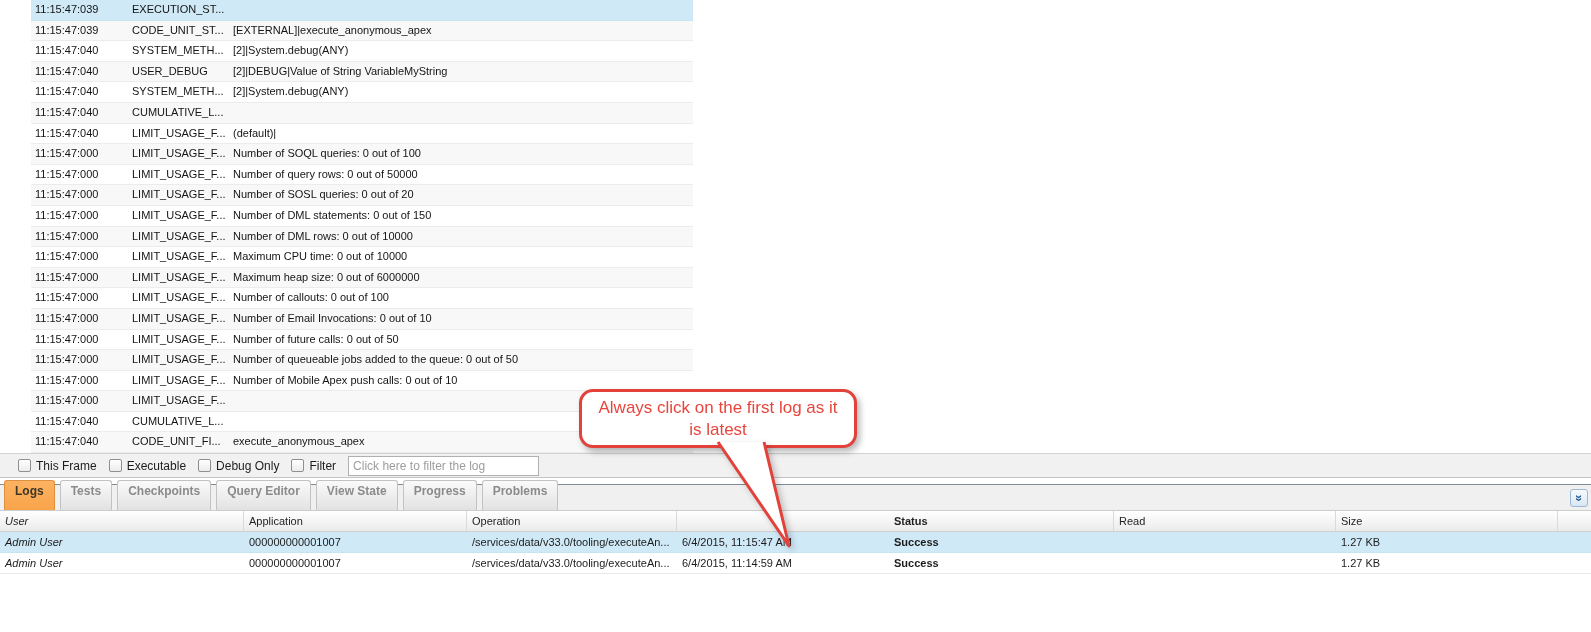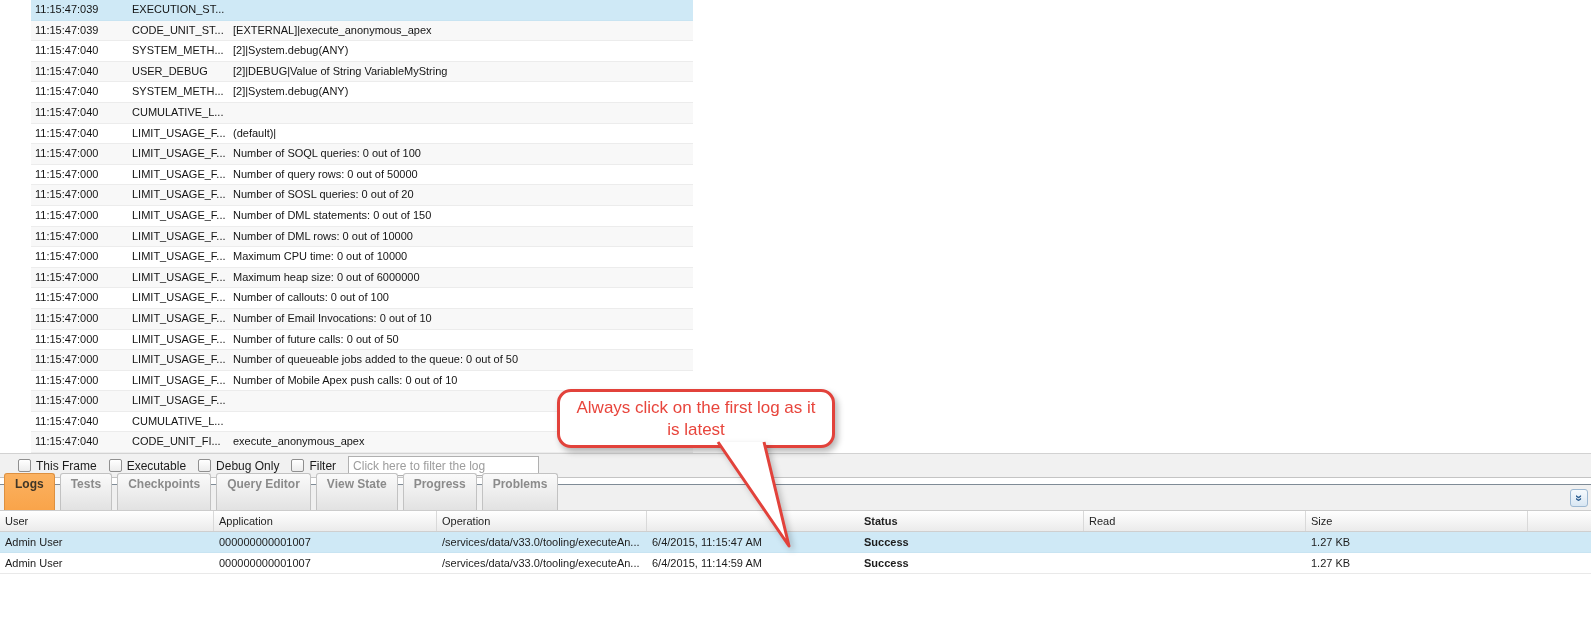--- a/index.html
+++ b/index.html
@@ -40,21 +40,21 @@
                   font-family:inherit; font-size:12px; padding:0 4px; color:#7f1d1d; }
   .filter-input::placeholder { color:#9d9d9d; }
 
   .panel-gap { width:100%; height:6px; background:#fff; }
 
   
   .tab-strip { position:relative; width:100%; height:27px; background:#f0f0f0;
                border-top:1px solid #7f8b96; border-bottom:1px solid #cccccc;
                display:flex; align-items:flex-end; }
   .tabs { display:flex; align-items:flex-end; gap:5px; padding-left:4px; height:100%; }
-  .tab { height:37px; padding:0 10px; line-height:21px; font-size:12px; font-weight:bold; color:#8b8b8b;
+  .tab { height:30px; padding:0 10px; line-height:21px; font-size:12px; font-weight:bold; color:#8b8b8b;
          background:linear-gradient(#fafafa,#e2e2e2); border:1px solid #c2c2c2; border-bottom:none;
          border-radius:3px 3px 0 0; white-space:nowrap; cursor:default; }
   .tab.active { background:linear-gradient(#fbb261,var(--tab-orange,#f9a44a));
                 border-color:#dd9040; color:#3f3628; }
   .collapse-btn { position:absolute; right:3px; top:4px; width:18px; height:18px;
                   border:1px solid #9db8d2; border-radius:3px;
                   background:linear-gradient(#f6fafd,#d9e7f3);
                   display:flex; align-items:center; justify-content:center; cursor:default; }
   .dbl-chevron { display:inline-block; transform:rotate(90deg); font-weight:bold; font-size:12px;
                  color:#2e5f92; line-height:1; }
@@ -66,26 +66,26 @@
   .th { font-size:11px; color:#1f1f1f; line-height:20px; padding-left:5px;
         border-right:1px solid #d9d9d9; overflow:hidden; white-space:nowrap; cursor:default; }
   .th.sorted { background:#ffffff;margin-top:27px; }
   .sort-arrow { display:inline-block; margin-left:6px; width:0; height:0;
                 border-left:4px solid transparent; border-right:4px solid transparent;
                 border-top:5px solid #88a4c6; vertical-align:middle; }
   .trow { display:flex; height:21px; background:#fff; border-bottom:1px solid #e9e9e9;
           font-size:11px; color:#1c1c1c; line-height:20px; cursor:default; }
   .trow.selected { background:var(--sel-blue,#cfe9f6); border-bottom-color:#c8e4f2; }
   .td { padding-left:5px; overflow:hidden; white-space:nowrap; }
-  .c0 { width:214px; } .c1 { width:223px; } .c2 { width:210px; } .c3 { width:212px; }
+  .c0 { width:244px;font-style:italic; } .c1 { width:223px; } .c2 { width:210px; } .c3 { width:212px; }
   .c4 { width:225px;font-weight:bold; } .c5 { width:222px; } .c6 { width:222px; }
   .fill { flex:1; border-right:none; }
 
   
-  .callout { position:absolute; left:557px; top:389px; width:278px; height:59px; z-index:10;
+  .callout { position:absolute; left:579px; top:389px; width:278px; height:59px; z-index:10;
              background:#fff; border:3px solid var(--callout-red,#e2423b); border-radius:14px;
              box-shadow:3px 4px 6px rgba(0,0,0,0.28);
              display:flex; align-items:center; justify-content:center; text-align:center; }
   .callout-text { color:#e8453c; font-size:17px; line-height:22px; padding:0 14px; }
   .callout-tail { position:absolute; left:700px; top:441px; width:110px; height:112px; z-index:11;
                   filter:drop-shadow(3px 3px 3px rgba(0,0,0,0.22)); }
 </style>
 </head>
 <body>
 

